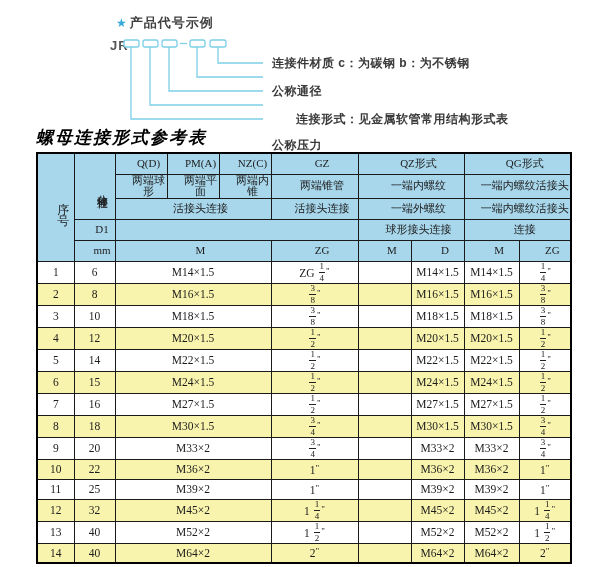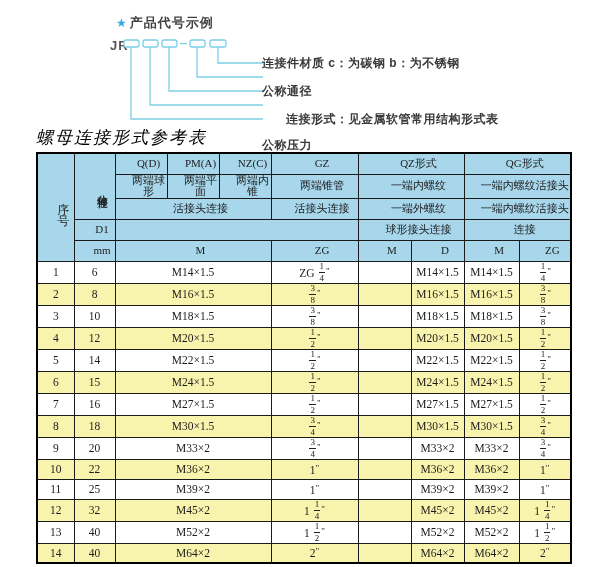--- a/index.html
+++ b/index.html
@@ -12,25 +12,25 @@
   *{margin:0;padding:0;box-sizing:border-box;}
   body{background:#fff;font-family:"Liberation Sans","DejaVu Sans",sans-serif;}
   .page{position:relative;width:600px;height:567px;background:#fff;overflow:hidden;}
 
   
   .diagram{position:absolute;left:0;top:0;width:500px;height:150px;}
   .diagram-title{position:absolute;left:116px;top:14px;font-size:13px;font-weight:bold;color:#3f3f3f;letter-spacing:1px;}
   .diagram-title .star{color:var(--star);font-size:12px;margin-right:2px;}
   .jr-prefix{position:absolute;left:110px;top:38px;font-size:13px;font-weight:bold;color:#565656;letter-spacing:1px;}
   .connectors{position:absolute;left:0;top:0;pointer-events:none;}
-  .dlabel{position:absolute;left:262px;height:14px;line-height:14px;font-size:12px;font-weight:bold;color:#3a3a3a;white-space:nowrap;letter-spacing:0.5px;}
+  .dlabel{position:absolute;left:272px;height:14px;line-height:14px;font-size:12px;font-weight:bold;color:#3a3a3a;white-space:nowrap;letter-spacing:0.5px;}
   .dlabel.l0{top:56px;} .dlabel.l1{top:70px;} .dlabel.l2{top:84px;} .dlabel.l3{top:98px;margin-top:40px;} .dlabel.l4{top:112px;margin-left:24px;}
 
   
-  .table-title{position:absolute;left:36px;top:126px;font-size:17px;font-weight:normal;font-style:italic;color:#000;font-family:"Liberation Serif","DejaVu Serif",serif;letter-spacing:2px;}
+  .table-title{position:absolute;left:36px;top:126px;font-size:17px;font-weight:bold;font-style:italic;color:#000;font-family:"Liberation Serif","DejaVu Serif",serif;letter-spacing:2px;}
 
   
   table.ref{position:absolute;left:36px;top:152px;width:534px;border-collapse:collapse;table-layout:fixed;
     font-family:"Liberation Serif","DejaVu Serif",serif;font-size:11.5px;color:var(--ink);}
   table.ref{border:2px solid #000;}
   table.ref th,table.ref td{border:1px solid #1a1a1a;text-align:center;vertical-align:middle;padding:0 1px;overflow:hidden;}
   table.ref thead th{background:var(--hdr);font-weight:normal;height:21px;font-size:11px;line-height:1.05;padding-left:16px;}
   table.ref tbody td{height:20px;background:#fff;}
   table.ref tbody tr.alt td{background:var(--alt);}
   .vtext{writing-mode:vertical-rl;text-orientation:upright;display:inline-block;line-height:1;}

